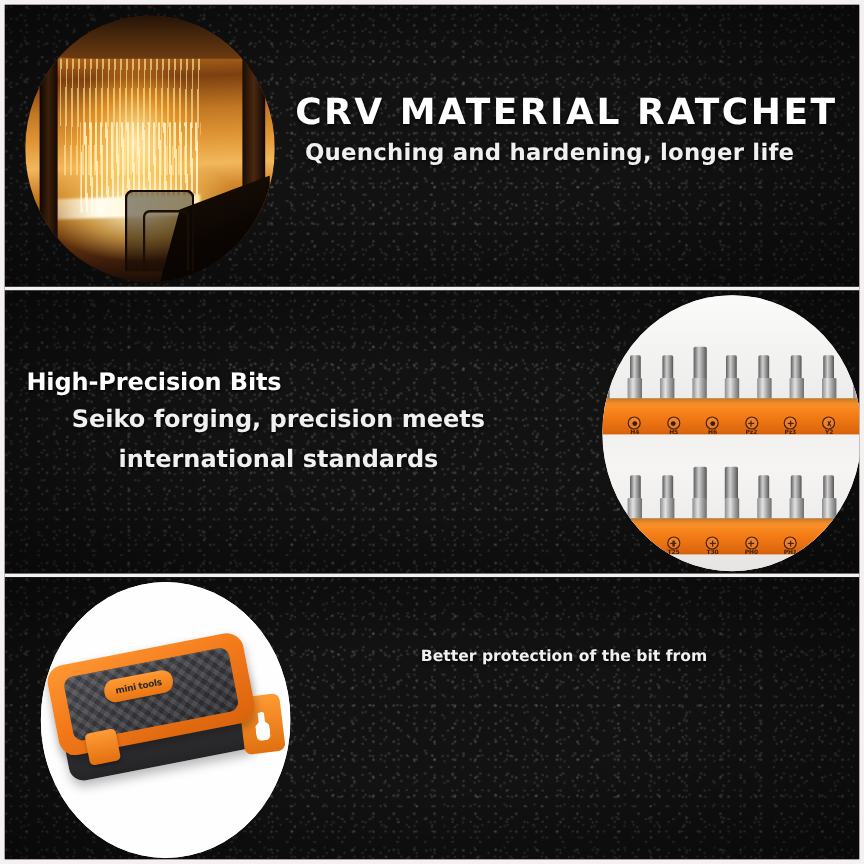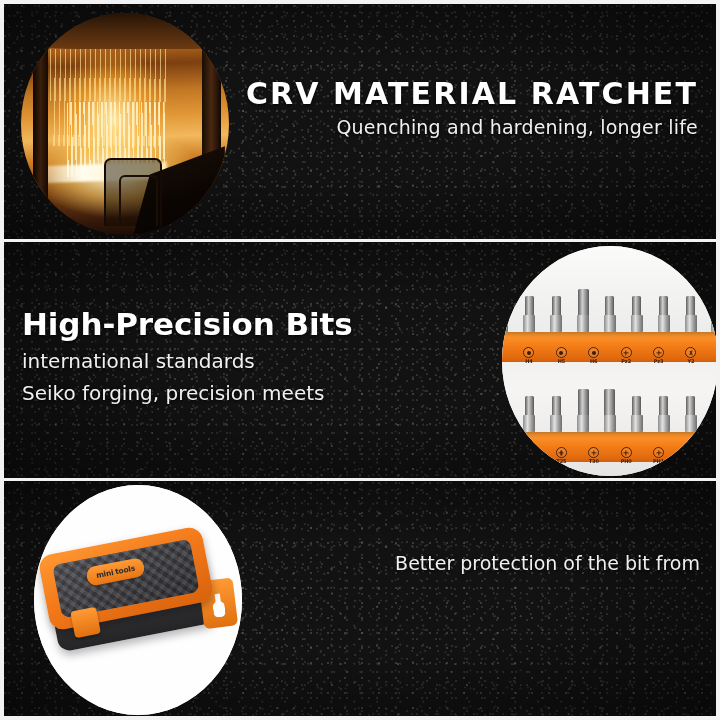--- a/index.html
+++ b/index.html
@@ -31,37 +31,37 @@
     background-size:17px 15px,23px 19px,13px 21px,29px 17px,19px 25px,
                     15px 13px,27px 23px,21px 29px,31px 27px,25px 18px;
   }
   .vignette{position:absolute;inset:0;
     background:radial-gradient(ellipse at 50% 50%, rgba(0,0,0,0) 35%, rgba(0,0,0,.55) 100%);}
 
   
   .txt{position:absolute;z-index:6;color:#fff;}
   .headline{font-weight:700;line-height:1.04;letter-spacing:.5px;
             text-shadow:0 1px 3px rgba(0,0,0,.9);}
-  .subline{font-weight:400;line-height:1.24;color:#f0f0f0;
-           text-shadow:0 1px 3px rgba(0,0,0,.9);}
+  .subline{font-weight:700;line-height:1.24;color:#f0f0f0;
+           text-shadow:0 1px 3px rgba(0,0,0,.9);text-align:center;}
 
   
   .p1-text{right:18px;top:74px;text-align:right;width:480px;}
   .p1-text .headline{font-size:30px;letter-spacing:2.1px;}
   .p1-text .subline{font-size:19px;margin-top:7px;letter-spacing:.2px;}
 
   
   .p2-text{left:18px;top:66px;text-align:left;width:420px;}
-  .p2-text .headline{font-size:31px;letter-spacing:-.1px;}
+  .p2-text .headline{font-size:20px;letter-spacing:-.1px;}
   .p2-text .subline{font-size:20px;margin-top:8px;}
 
   
   .p3-text{right:16px;top:52px;text-align:right;width:460px;}
   .p3-text .headline{font-size:29px;letter-spacing:.4px;}
-  .p3-text .subline{font-size:19px;margin-top:19px;}
+  .p3-text .subline{font-size:13px;margin-top:7px;}
 
   
   .forge-wrap{position:absolute;left:17px;top:9px;width:208px;height:222px;
     border-radius:50%;overflow:hidden;z-index:4;background:#1a0d04;}
   .forge{position:absolute;inset:0;
     background:
       radial-gradient(ellipse 52% 26% at 46% 72%, rgba(255,252,225,.95) 0%, rgba(255,214,110,.55) 45%, rgba(0,0,0,0) 78%),
       radial-gradient(ellipse 34% 40% at 44% 48%, rgba(255,236,170,.92) 0%, rgba(255,170,40,.5) 48%, rgba(0,0,0,0) 80%),
       linear-gradient(178deg,#2a1607 0%,#7a3f0c 9%,#a9611a 17%,#7c3f10 24%,#c27824 36%,
                       #e09535 46%,#f2b85c 56%,#c97a22 66%,#7d410f 78%,#35190a 92%,#150a04 100%);
@@ -353,22 +353,22 @@
             <span class="glyph cross"></span>
             <span class="labtxt">PH2</span>
           </div>
         <div class="lab"></div>
       </div>
 
     </div>
 
     <div class="txt p2-text">
       <div class="headline">High-Precision Bits</div>
+      <div class="subline">Seiko forging, precision meets</div>
       <div class="subline">international standards</div>
-      <div class="subline">Seiko forging, precision meets</div>
     </div>
   </div>
 
   <div class="panel">
     <div class="noise"></div>
     <div class="vignette"></div>
 
     <div class="case-wrap">
       <div class="case-bg"></div>
       <div class="case">

